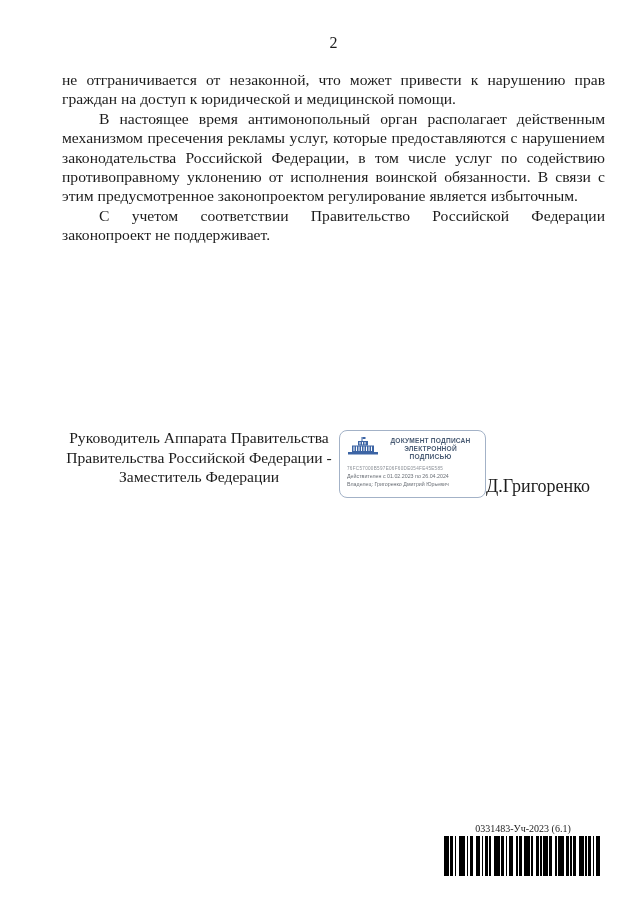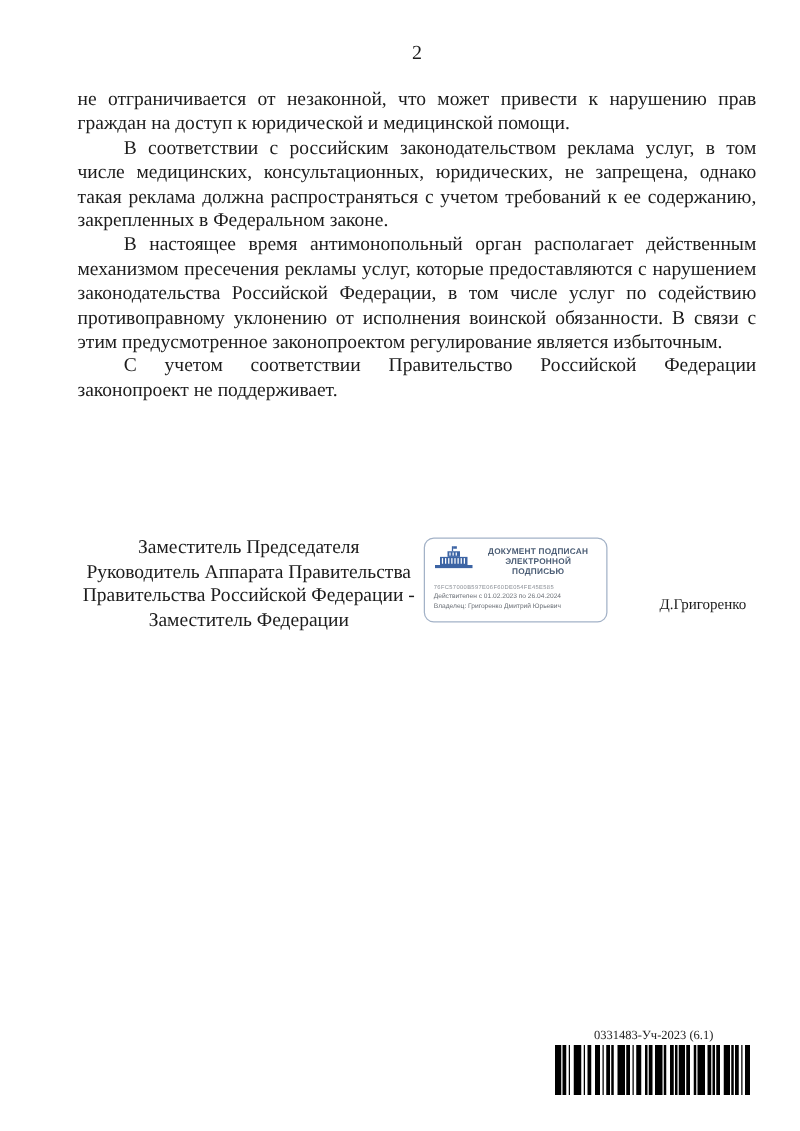--- a/index.html
+++ b/index.html
@@ -52,22 +52,22 @@
     margin-top:4px;
     font-family:"Liberation Sans", sans-serif;
     font-size:4.6px; color:#8a8f96; letter-spacing:0.3px;
   }
   .stamp-line {
     margin-top:2px;
     font-family:"Liberation Sans", sans-serif;
     font-size:5.3px; color:#6a6f76;
   }
   .sig-name {
-    flex:1; text-align:right;
-    font-size:12px;
+    flex:1; 
+    font-size:18px;
     padding-top:48px; padding-right:13px;
     white-space:nowrap;
   }
 
   .barcode-block {
     position:absolute; top:823px; left:438px; width:170px;
     text-align:center;
   }
   .barcode-label { font-size:10px; color:#1c1c1c; }
   .barcode-bars {
@@ -79,29 +79,27 @@
 </style>
 </head>
 <body>
 
 <div class="page">
 
   <div class="pagenum">2</div>
 
   <div class="body-text">
     <p>не отграничивается от незаконной, что может привести к нарушению прав граждан на доступ к юридической и медицинской помощи.</p>
-    <p class="indent">В соответствии с российским законодательством реклама услуг, в том числе медицинских, консультационных, юридических, не запрещена, однако такая реклама должна распространяться с учетом требований к ее содержанию, закрепленных в Федеральном законе.</p>
     <p class="indent">В настоящее время антимонопольный орган располагает действенным механизмом пресечения рекламы услуг, которые предоставляются с нарушением законодательства Российской Федерации, в том числе услуг по содействию противоправному уклонению от исполнения воинской обязанности. В связи с этим предусмотренное законопроектом регулирование является избыточным.</p>
     <p class="indent">С учетом соответствии Правительство Российской Федерации законопроект не поддерживает.</p>
   </div>
 
   <div class="sig-row">
 
     <div class="sig-title">
-      <div>Заместитель Председателя</div>
       <div>Руководитель Аппарата Правительства</div>
       <div>Правительства Российской Федерации -</div>
       <div>Заместитель Федерации</div>
     </div>
 
     <div class="stamp">
       <div class="stamp-head">
         <span class="stamp-icon">
           <svg width="32" height="22" viewBox="0 0 64 44">
             <g fill="#3c64a4">

